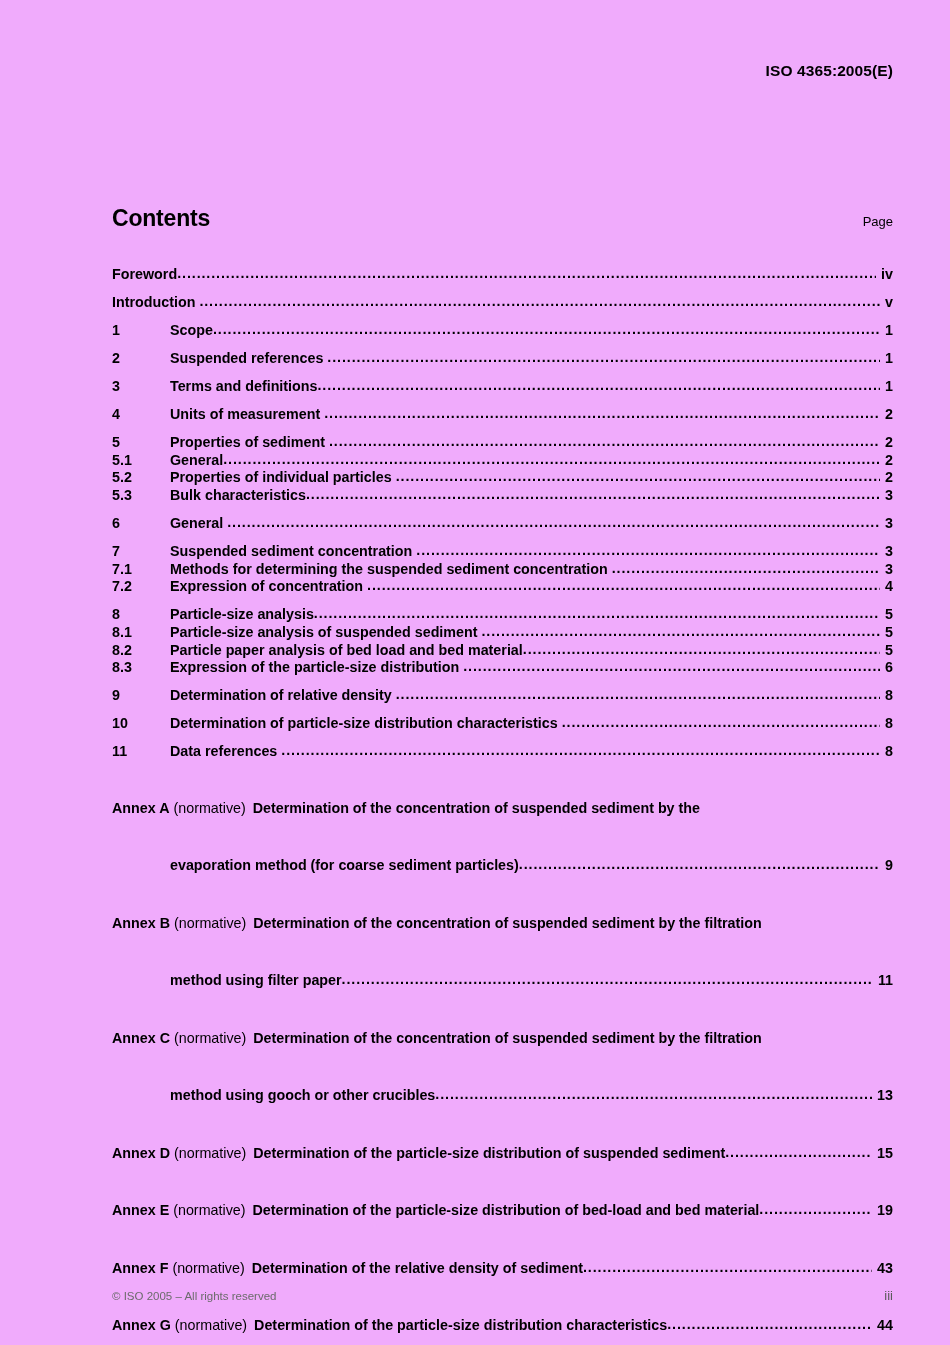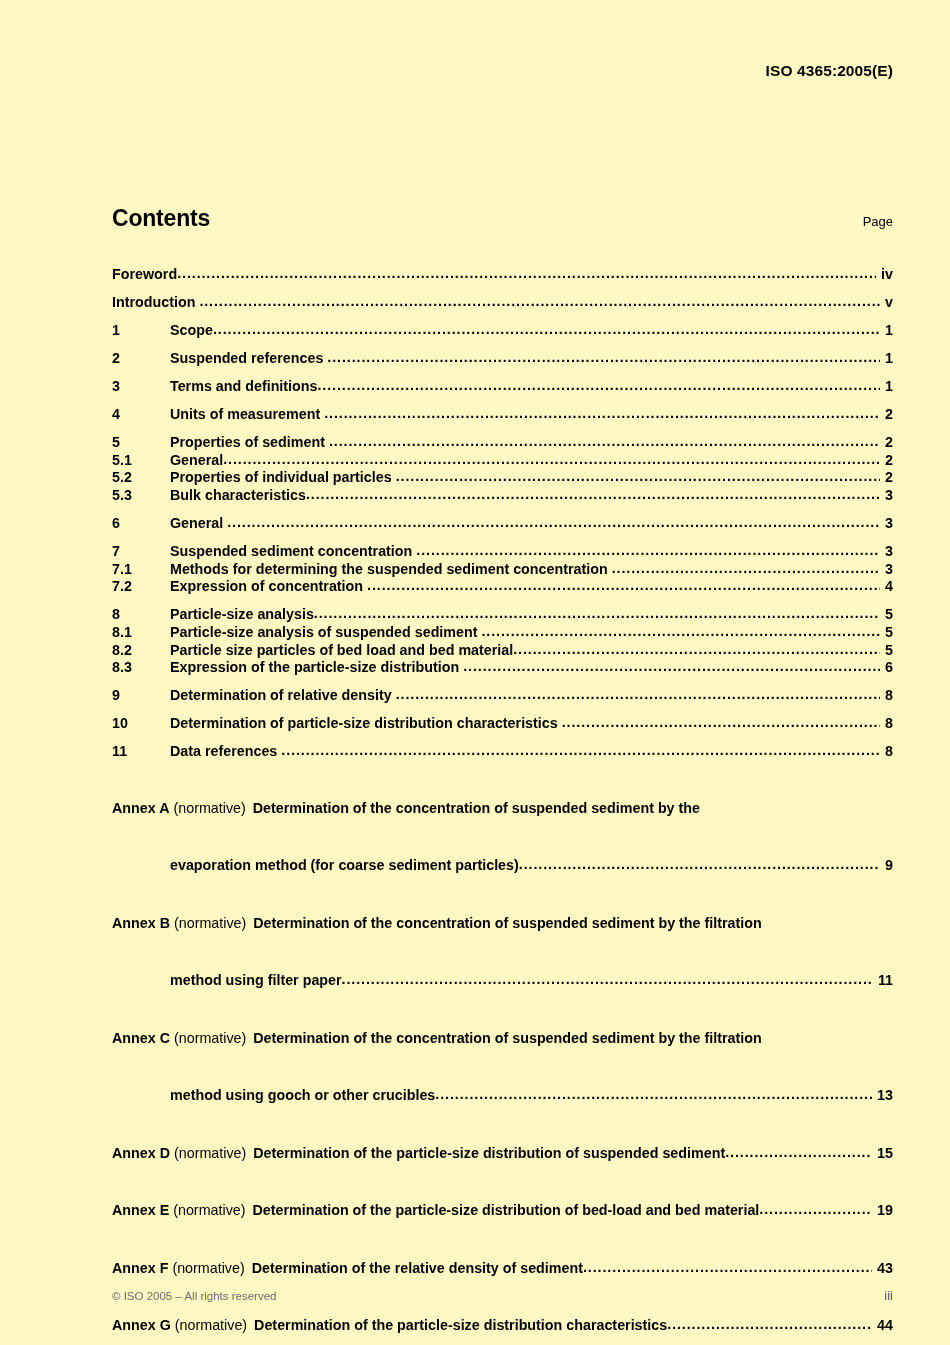--- a/index.html
+++ b/index.html
@@ -8,21 +8,21 @@
     background: #ffffff;
   }
   body {
     font-family: "Liberation Sans", sans-serif;
     color: #000000;
   }
   .page {
     position: relative;
     width: 950px;
     height: 1345px;
-    background: #fef9c3;
+    background: #f0abfc;
     overflow: hidden;
   }
 
   
   .doc-header {
     position: absolute;
     top: 62px;
     left: 112px;
     width: 781px;
     text-align: right;
@@ -301,21 +301,21 @@
         <span class="num">8.1</span>
         <span class="label-wrap">
           <span class="label spaced">Particle-size analysis of suspended sediment</span>
           <span class="leader"></span>
         </span>
         <span class="pageno">5</span>
       </div>
       <div class="toc-entry gap-sub">
         <span class="num">8.2</span>
         <span class="label-wrap">
-          <span class="label">Particle size particles of bed load and bed material</span>
+          <span class="label">Particle paper analysis of bed load and bed material</span>
           <span class="leader"></span>
         </span>
         <span class="pageno">5</span>
       </div>
       <div class="toc-entry gap-sub">
         <span class="num">8.3</span>
         <span class="label-wrap">
           <span class="label spaced">Expression of the particle-size distribution</span>
           <span class="leader"></span>
         </span>

